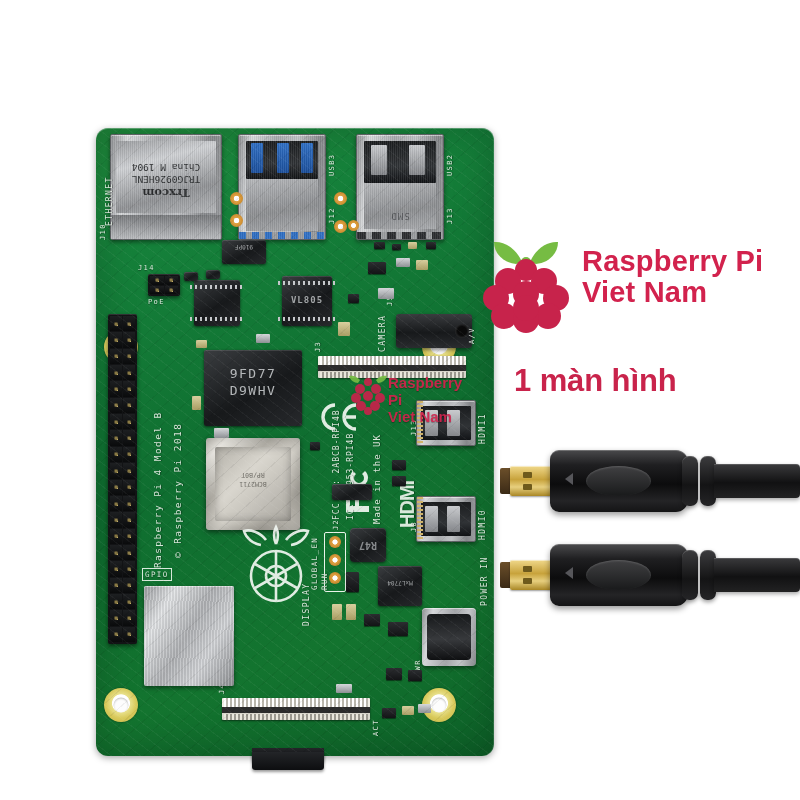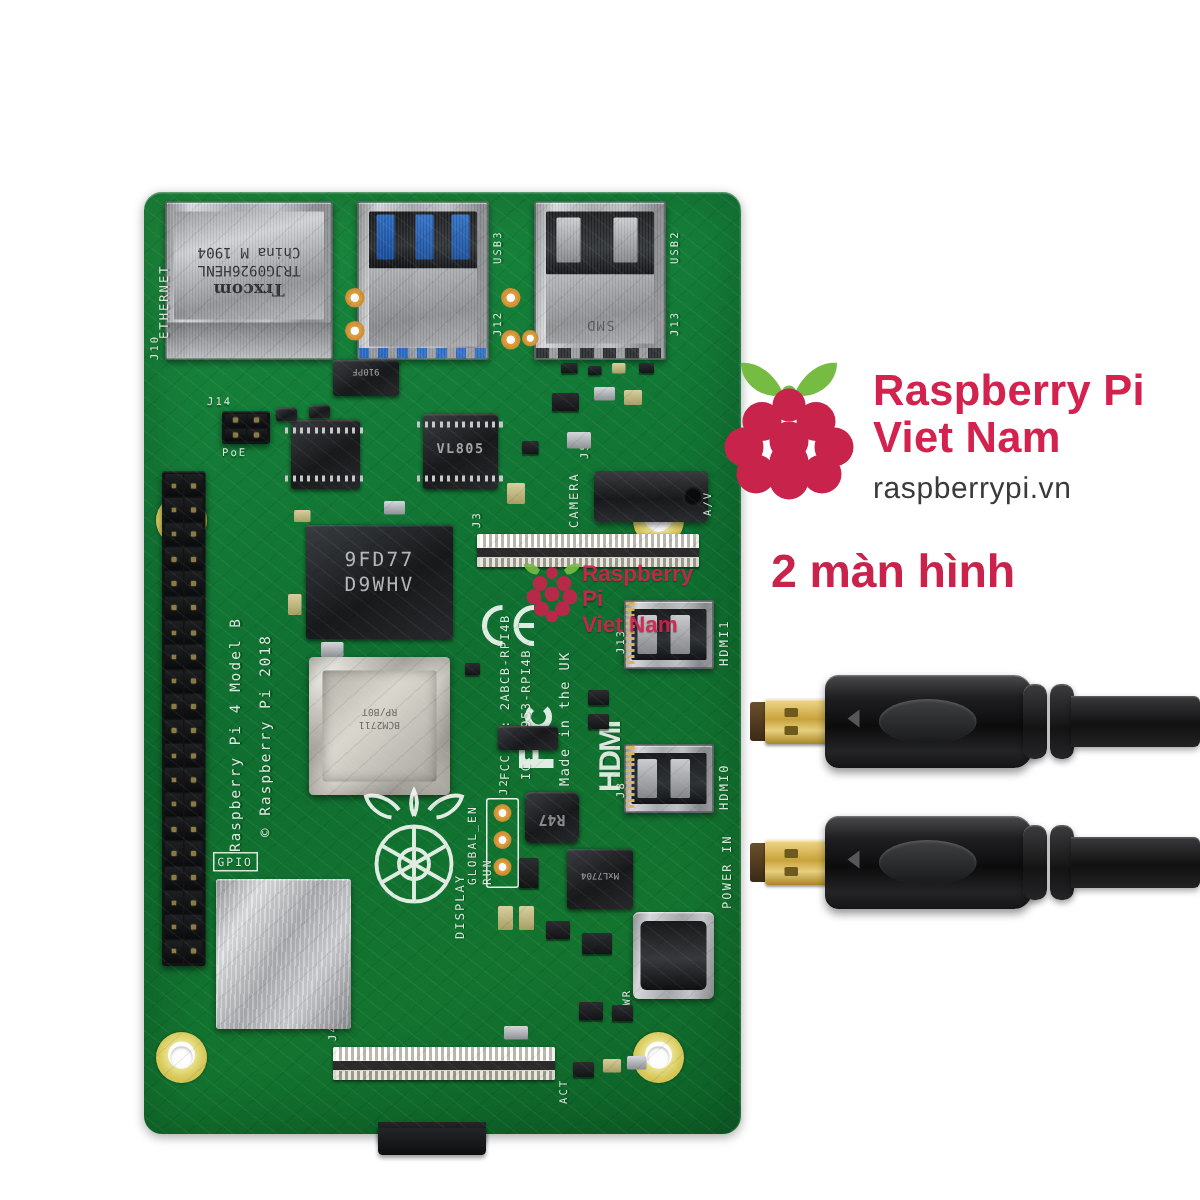--- a/index.html
+++ b/index.html
@@ -445,26 +445,25 @@
           <circle cx="70" cy="80" r="13"></circle>
           <circle cx="48" cy="84" r="13"></circle>
         <circle cx="48" cy="72" r="13"></circle>
       </g>
     </svg>
     <div class="brand-txt">
       <div class="brand-name">
         <div>Raspberry Pi</div>
         <div>Viet Nam</div>
       </div>
-      <div class="brand-url">raspberrypi.vn</div>
     </div>
   </div>
 
   <div class="headline">
-    <div>2 màn hình</div>
+    <div>1 màn hình</div>
   </div>
 
   <div class="cable" style="left:500px;top:448px;width:300px;height:64px">
     <div class="goldtip" style="left:0;top:20px;width:12px;height:26px"></div>
     <div class="gold" style="left:10px;top:18px;width:48px;height:30px">
       <i style="left:13px;top:6px;width:9px;height:6px"></i>
       <i style="left:13px;top:18px;width:9px;height:6px"></i>
     </div>
     <div class="plug-body" style="left:50px;top:2px;width:138px;height:62px">
       <div class="arrow"></div>

